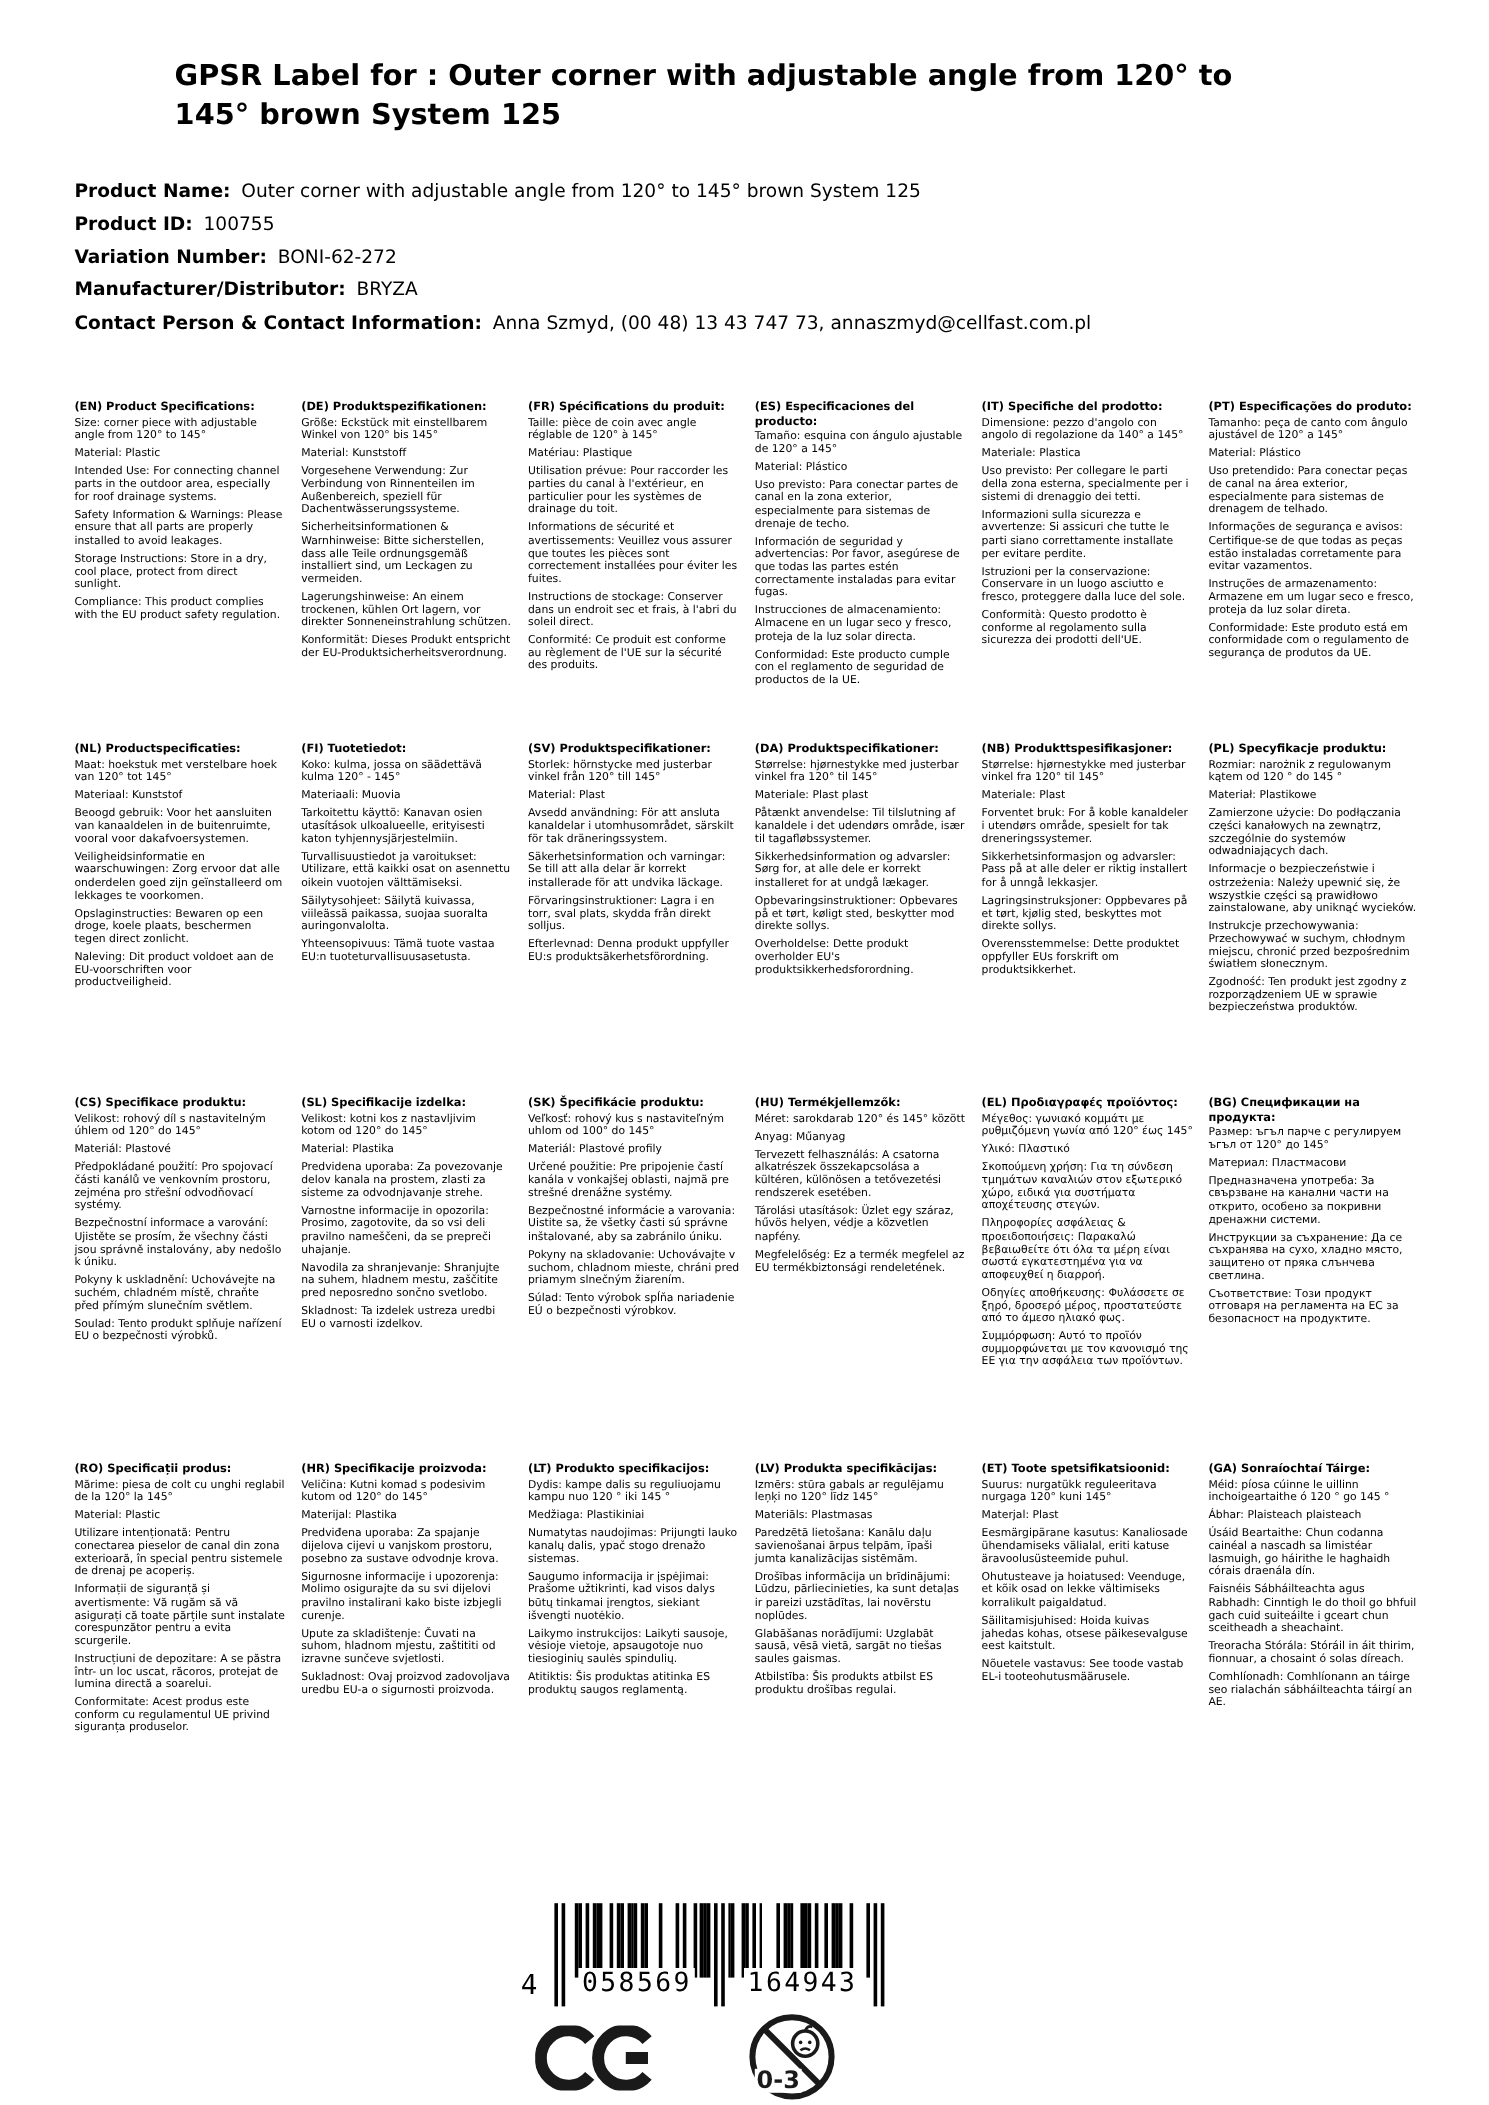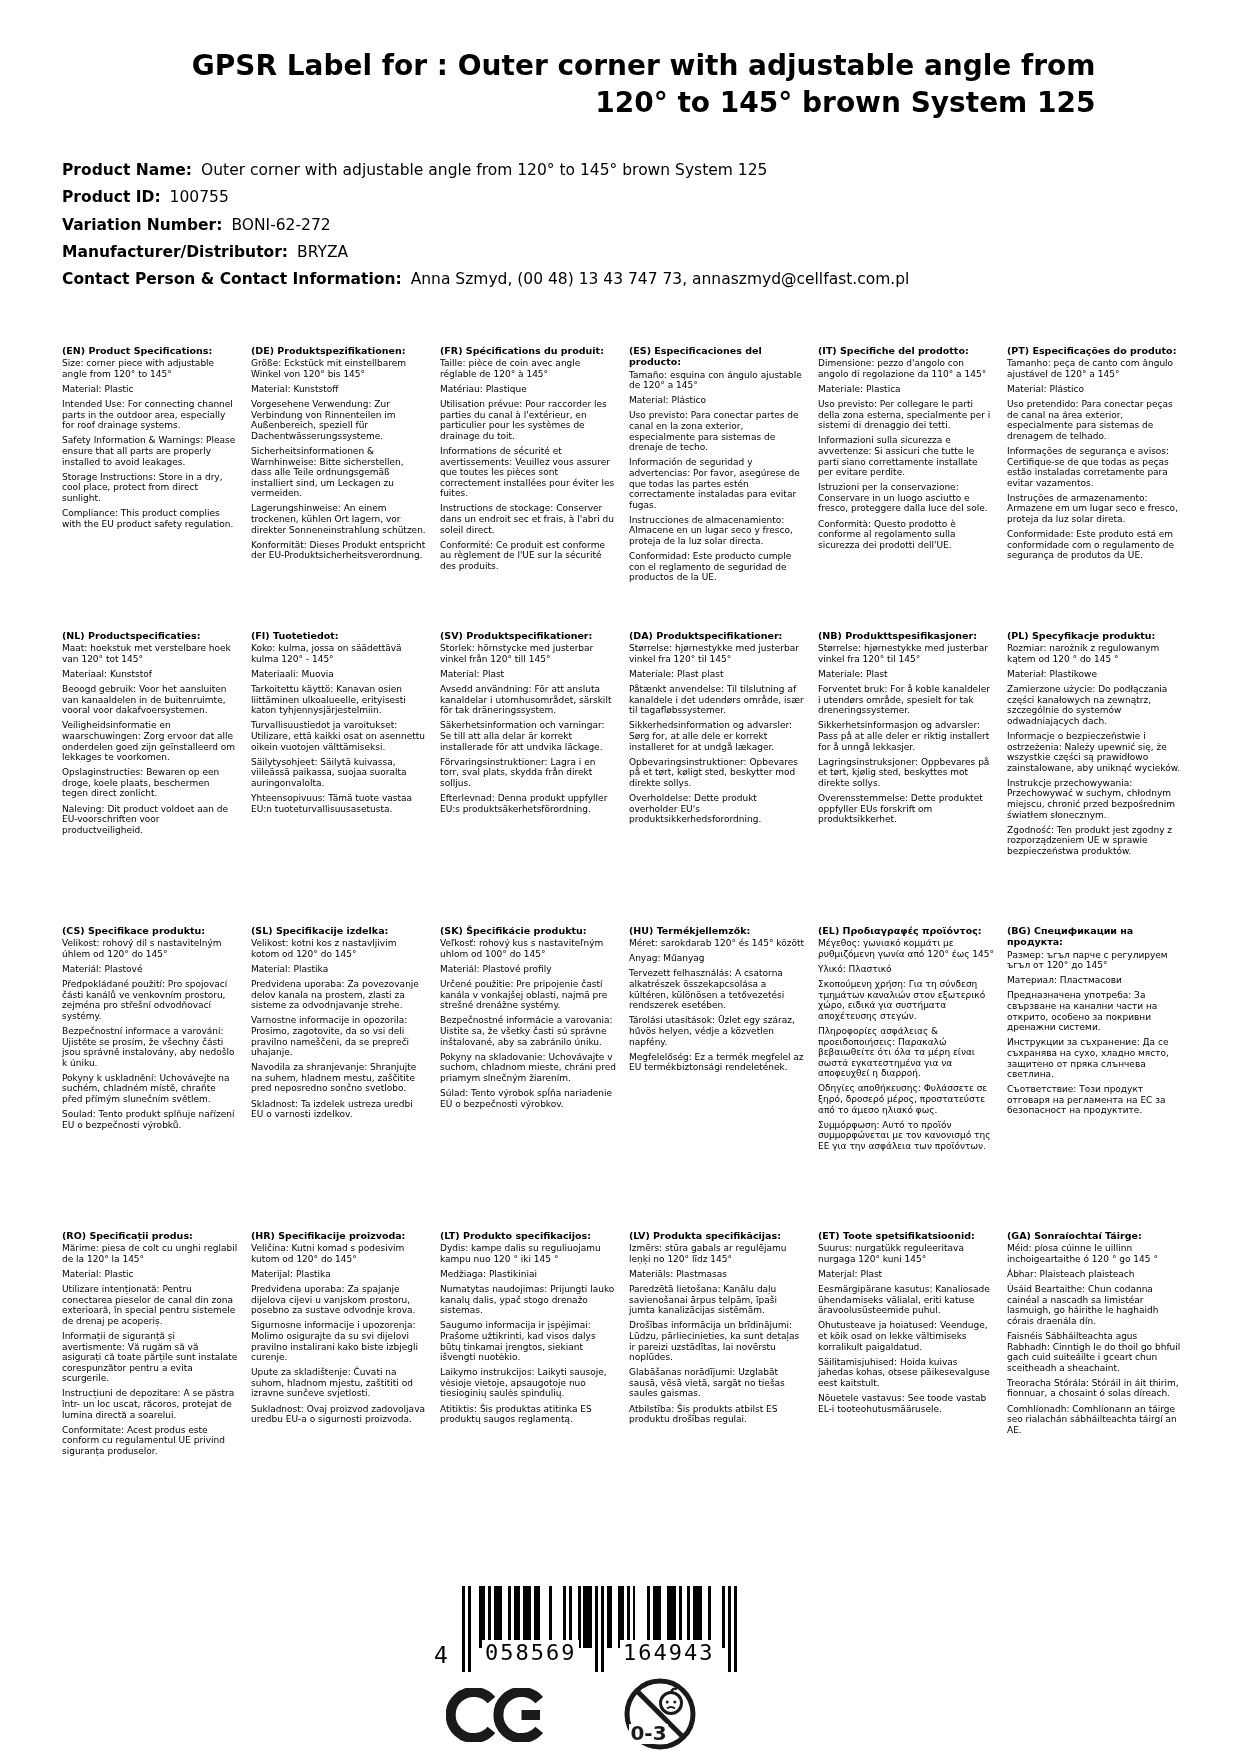--- a/index.html
+++ b/index.html
@@ -6,22 +6,22 @@
   html, body { background: #ffffff; }
   body {
     width: 1241px; height: 1754px;
     position: relative;
     font-family: "DejaVu Sans", sans-serif;
     color: #000;
     overflow: hidden;
   }
   .title {
     padding-top: 48px;
-    text-align: right;
-    font-size: 28px;
+    text-align: left;
+    font-size: 24px;
     font-weight: bold;
     line-height: 1.32;
     max-width: 950px;
     margin: 0 auto;
   }
   .info { margin: 38px 0 0 62px; font-size: 15.5px; line-height: 1.38; }
   .info-row { margin-bottom: 6px; }
   .info-label { font-weight: bold; margin-right: 9px; }
   .specs {
     display: grid;
@@ -127,21 +127,21 @@
           <p class="spec-par">Uso previsto: Para conectar partes de canal en la zona exterior, especialmente para sistemas de drenaje de techo.</p>
           <p class="spec-par">Información de seguridad y advertencias: Por favor, asegúrese de que todas las partes estén correctamente instaladas para evitar fugas.</p>
           <p class="spec-par">Instrucciones de almacenamiento: Almacene en un lugar seco y fresco, proteja de la luz solar directa.</p>
           <p class="spec-par">Conformidad: Este producto cumple con el reglamento de seguridad de productos de la UE.</p>
         </div>
       </div>
 
       <div class="spec-cell">
         <div class="spec-head">(IT) Specifiche del prodotto:</div>
         <div class="spec-body">
-          <p class="spec-par">Dimensione: pezzo d'angolo con angolo di regolazione da 110° a 145°</p>
+          <p class="spec-par">Dimensione: pezzo d'angolo con angolo di regolazione da 140° a 145°</p>
           <p class="spec-par">Materiale: Plastica</p>
           <p class="spec-par">Uso previsto: Per collegare le parti della zona esterna, specialmente per i sistemi di drenaggio dei tetti.</p>
           <p class="spec-par">Informazioni sulla sicurezza e avvertenze: Si assicuri che tutte le parti siano correttamente installate per evitare perdite.</p>
           <p class="spec-par">Istruzioni per la conservazione: Conservare in un luogo asciutto e fresco, proteggere dalla luce del sole.</p>
           <p class="spec-par">Conformità: Questo prodotto è conforme al regolamento sulla sicurezza dei prodotti dell'UE.</p>
         </div>
       </div>
 
       <div class="spec-cell">
         <div class="spec-head">(PT) Especificações do produto:</div>
@@ -165,21 +165,21 @@
           <p class="spec-par">Opslaginstructies: Bewaren op een droge, koele plaats, beschermen tegen direct zonlicht.</p>
           <p class="spec-par">Naleving: Dit product voldoet aan de EU-voorschriften voor productveiligheid.</p>
         </div>
       </div>
 
       <div class="spec-cell">
         <div class="spec-head">(FI) Tuotetiedot:</div>
         <div class="spec-body">
           <p class="spec-par">Koko: kulma, jossa on säädettävä kulma 120° - 145°</p>
           <p class="spec-par">Materiaali: Muovia</p>
-          <p class="spec-par">Tarkoitettu käyttö: Kanavan osien liittäminen ulkoalueelle, erityisesti katon tyhjennysjärjestelmiin.</p>
+          <p class="spec-par">Tarkoitettu käyttö: Kanavan osien utasítások ulkoalueelle, erityisesti katon tyhjennysjärjestelmiin.</p>
           <p class="spec-par">Turvallisuustiedot ja varoitukset: Utilizare, että kaikki osat on asennettu oikein vuotojen välttämiseksi.</p>
           <p class="spec-par">Säilytysohjeet: Säilytä kuivassa, viileässä paikassa, suojaa suoralta auringonvalolta.</p>
           <p class="spec-par">Yhteensopivuus: Tämä tuote vastaa EU:n tuoteturvallisuusasetusta.</p>
         </div>
       </div>
 
       <div class="spec-cell">
         <div class="spec-head">(SV) Produktspecifikationer:</div>
         <div class="spec-body">
           <p class="spec-par">Storlek: hörnstycke med justerbar vinkel från 120° till 145°</p>

